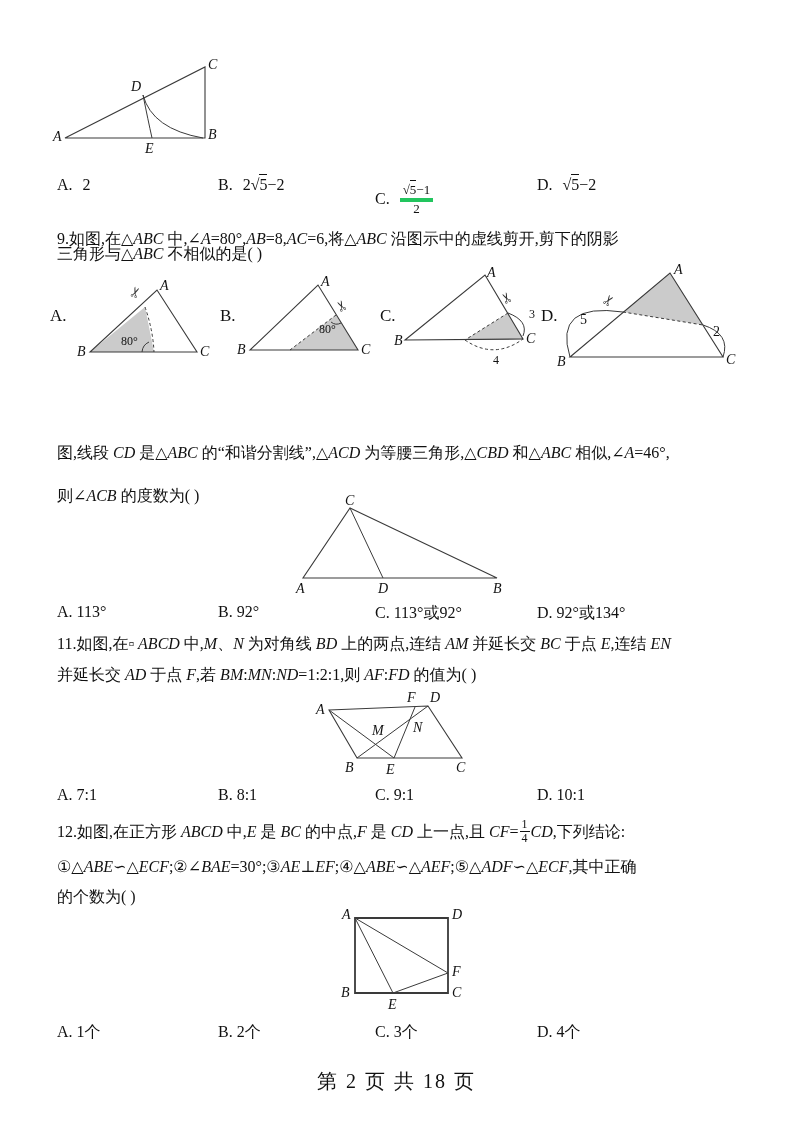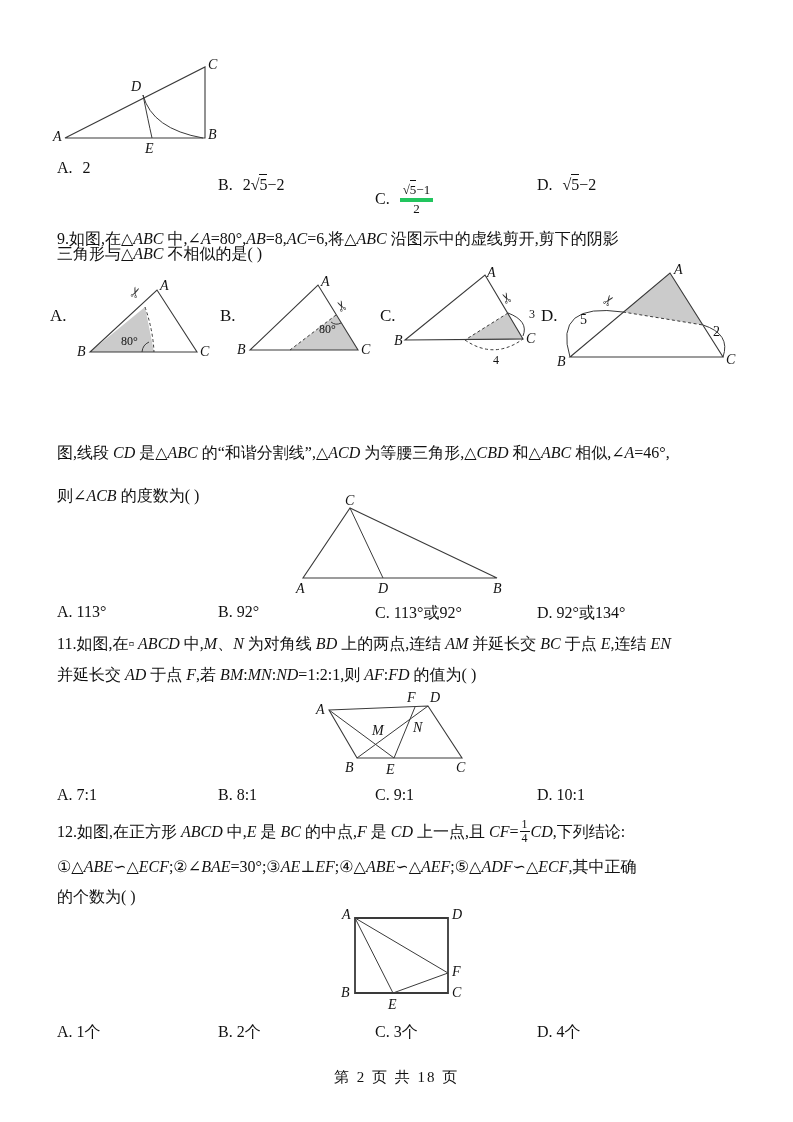--- a/index.html
+++ b/index.html
@@ -14,21 +14,21 @@
   .fracsm{display:inline-block;vertical-align:middle;text-align:center;font-size:12px;line-height:1.1;margin:0 1px;}
   .fracsm .num{display:block;border-bottom:1px solid #111;padding:0 2px;}
   .fracsm .den{display:block;}
   .vin{border-top:1px solid #111;padding-top:1px;}
   .fig{position:absolute;}
   .fig svg{position:absolute;left:0;top:0;overflow:visible;}
   .vl{position:absolute;font:italic 14px "Liberation Serif","DejaVu Serif",serif;color:#111;}
   .nl{position:absolute;font:12px "Liberation Serif","DejaVu Serif",serif;color:#111;}
   .sci{position:absolute;font-size:14px;color:#333;}
   .figopt{position:absolute;font-size:17px;color:#111;}
-  .footer{position:absolute;left:0;top:1068px;width:100%;text-align:center;font-size:15px;letter-spacing:2px;}
+  .footer{position:absolute;left:0;top:1068px;width:100%;text-align:center;font-size:20px;letter-spacing:2px;}
   .tri{fill:none;stroke:#3a3a3a;stroke-width:1.1;}
   .trib{fill:none;stroke:#3a3a3a;stroke-width:1.8;}
   .shade{fill:#cbcbcb;stroke:none;}
   .dash{fill:none;stroke:#3a3a3a;stroke-width:1;stroke-dasharray:3,2.5;}
   .thin{fill:none;stroke:#3a3a3a;stroke-width:1;}
 </style>
 </head>
 <body>
 
 <div class="page">
@@ -39,21 +39,21 @@
       <path class="thin" d="M88,40 Q93,65 97,83"></path>
       <path class="thin" d="M88,40 Q97,74 148,83"></path>
     </svg>
     <span class="vl" style="left:-2px;top:74px;">A</span>
     <span class="vl" style="left:153px;top:72px;">B</span>
     <span class="vl" style="left:153px;top:2px;">C</span>
     <span class="vl" style="left:76px;top:24px;">D</span>
     <span class="vl" style="left:90px;top:86px;">E</span>
   </div>
 
-  <span class="opt" style="left:57px;top:159px;text-align:right;">
+  <span class="opt" style="left:57px;top:176px;text-align:right;">
     <span class="optlabel">A.</span><span class="sq">2</span>
   </span>
   <span class="opt" style="left:218px;top:176px;">
     <span class="optlabel">B.</span><span class="sq">2√<span class="vin">5</span>−2</span>
   </span>
   <span class="opt" style="left:375px;top:183px;">
     <span class="optlabel">C.</span><span class="frac"><span class="num sq">√<span class="vin">5</span>−1</span><span class="den">2</span></span>
   </span>
   <span class="opt" style="left:537px;top:176px;">
     <span class="optlabel">D.</span><span class="sq">√<span class="vin">5</span>−2</span>

